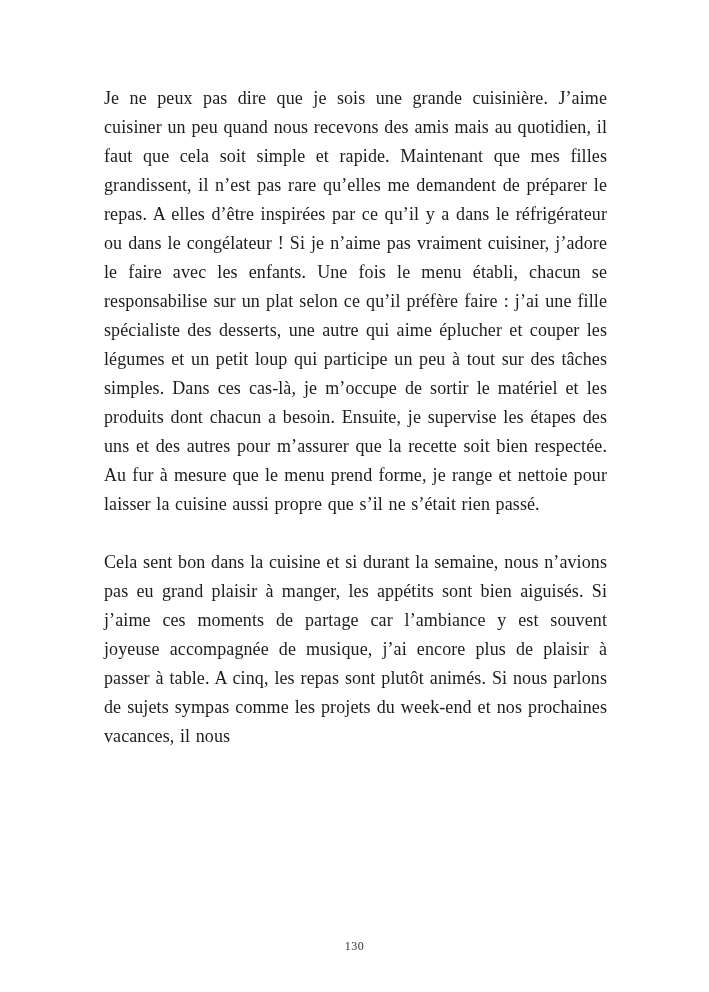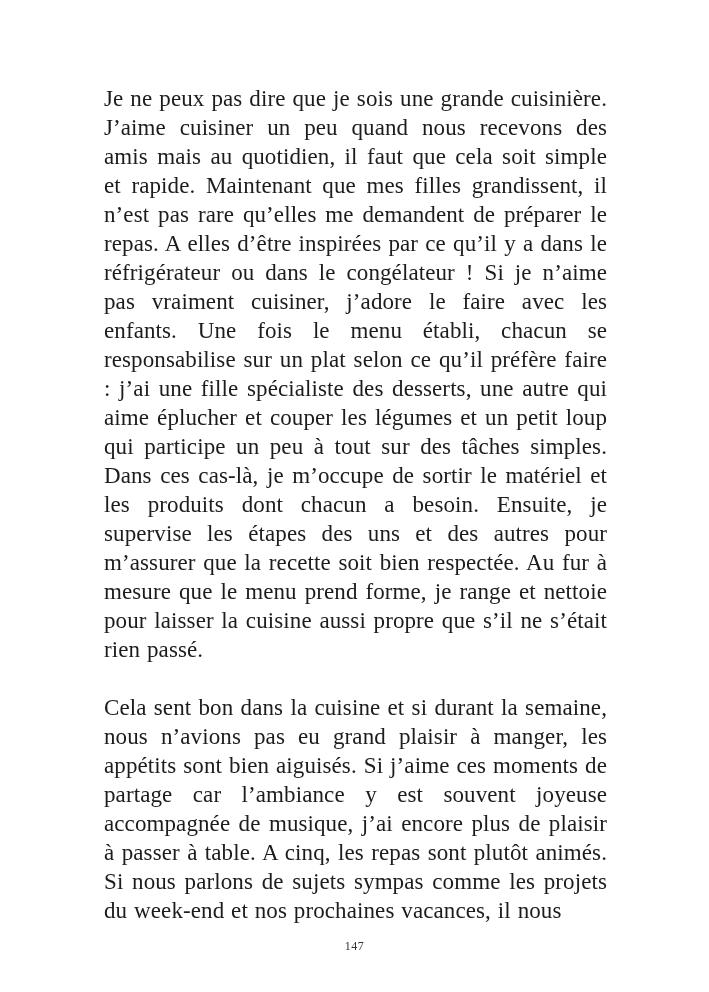--- a/index.html
+++ b/index.html
@@ -17,21 +17,21 @@
     color: #1a1a1a;
   }
   .text-block {
     position: absolute;
     top: 84px;
     left: 104px;
     width: 503px;
   }
   .text-block p {
     margin: 0 0 29px 0;
-    font-size: 23px;
+    font-size: 18px;
     line-height: 29px;
     text-align: justify;
     text-align-last: left;
     letter-spacing: 0.1px;
     word-spacing: 1px;
     color: #1c1c1c;
   }
   .page-number {
     position: absolute;
     bottom: 38px;
@@ -44,14 +44,14 @@
   }
 </style>
 </head>
 <body>
 
 <div class="page">
   <div class="text-block">
     <p>Je ne peux pas dire que je sois une grande cuisinière. J’aime cuisiner un peu quand nous recevons des amis mais au quotidien, il faut que cela soit simple et rapide. Maintenant que mes filles grandissent, il n’est pas rare qu’elles me demandent de préparer le repas. A elles d’être inspirées par ce qu’il y a dans le réfrigérateur ou dans le congélateur ! Si je n’aime pas vraiment cuisiner, j’adore le faire avec les enfants. Une fois le menu établi, chacun se responsabilise sur un plat selon ce qu’il préfère faire : j’ai une fille spécialiste des desserts, une autre qui aime éplucher et couper les légumes et un petit loup qui participe un peu à tout sur des tâches simples. Dans ces cas-là, je m’occupe de sortir le matériel et les produits dont chacun a besoin. Ensuite, je supervise les étapes des uns et des autres pour m’assurer que la recette soit bien respectée. Au fur à mesure que le menu prend forme, je range et nettoie pour laisser la cuisine aussi propre que s’il ne s’était rien passé.</p>
     <p>Cela sent bon dans la cuisine et si durant la semaine, nous n’avions pas eu grand plaisir à manger, les appétits sont bien aiguisés. Si j’aime ces moments de partage car l’ambiance y est souvent joyeuse accompagnée de musique, j’ai encore plus de plaisir à passer à table. A cinq, les repas sont plutôt animés. Si nous parlons de sujets sympas comme les projets du week-end et nos prochaines vacances, il nous</p>
   </div>
-  <div class="page-number">147</div>
+  <div class="page-number">130</div>
 </div>
 
 </body></html>

